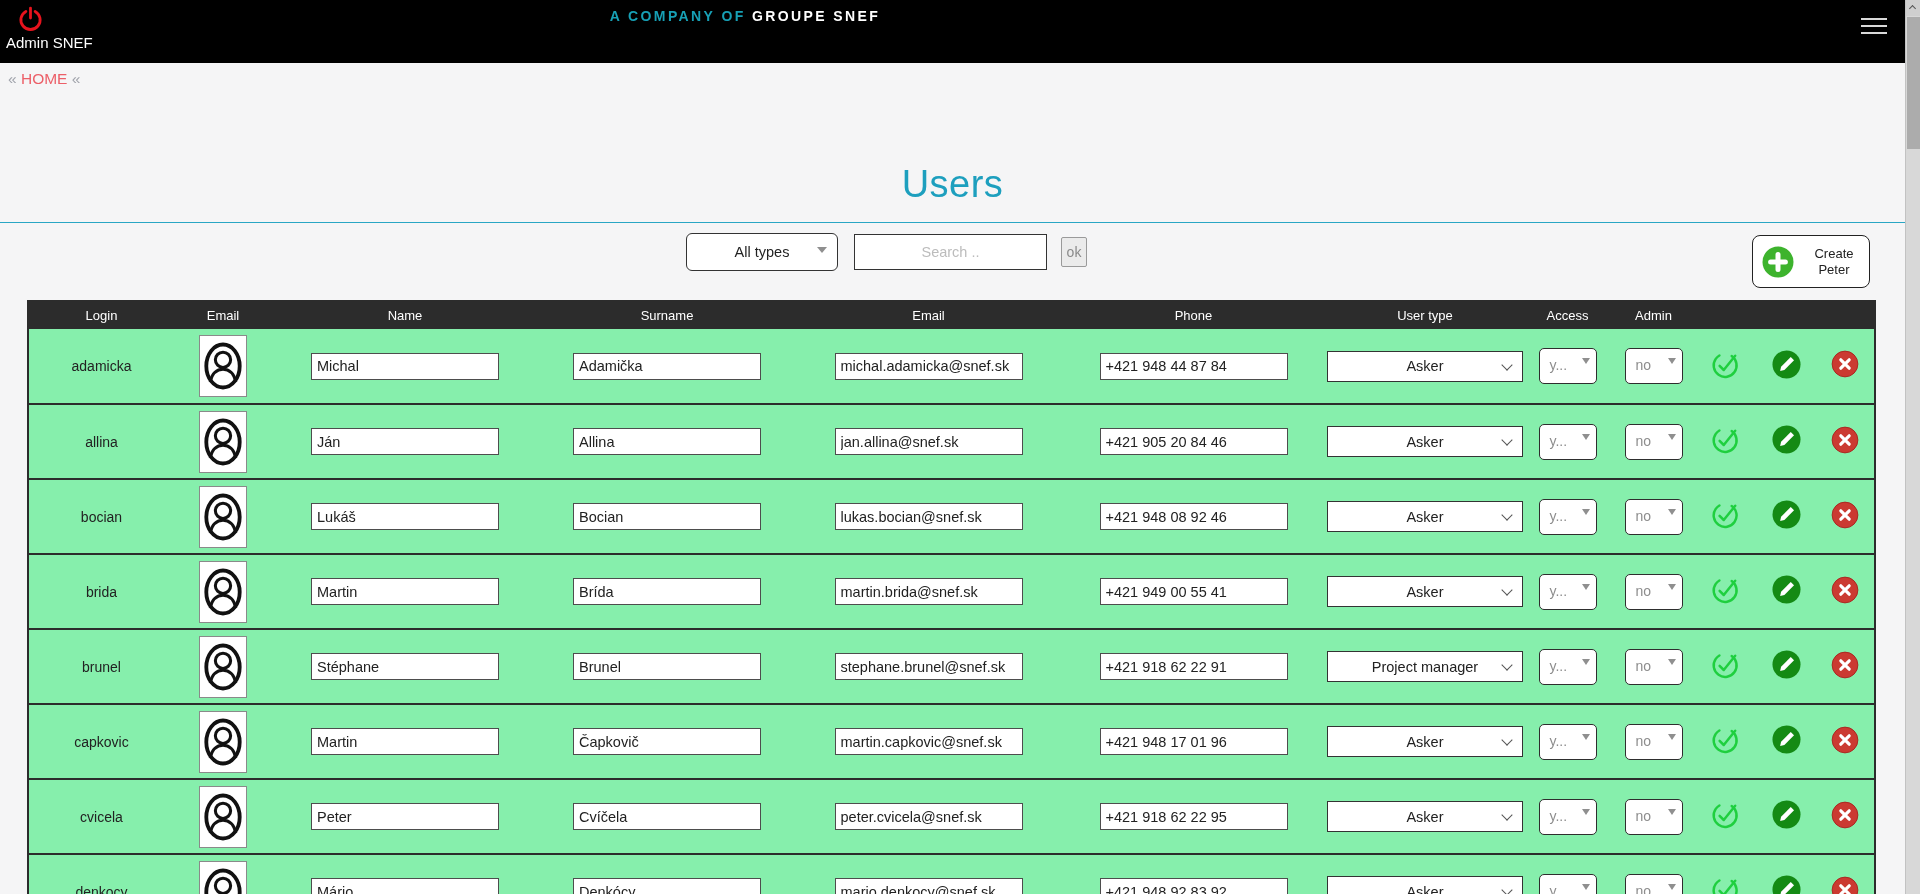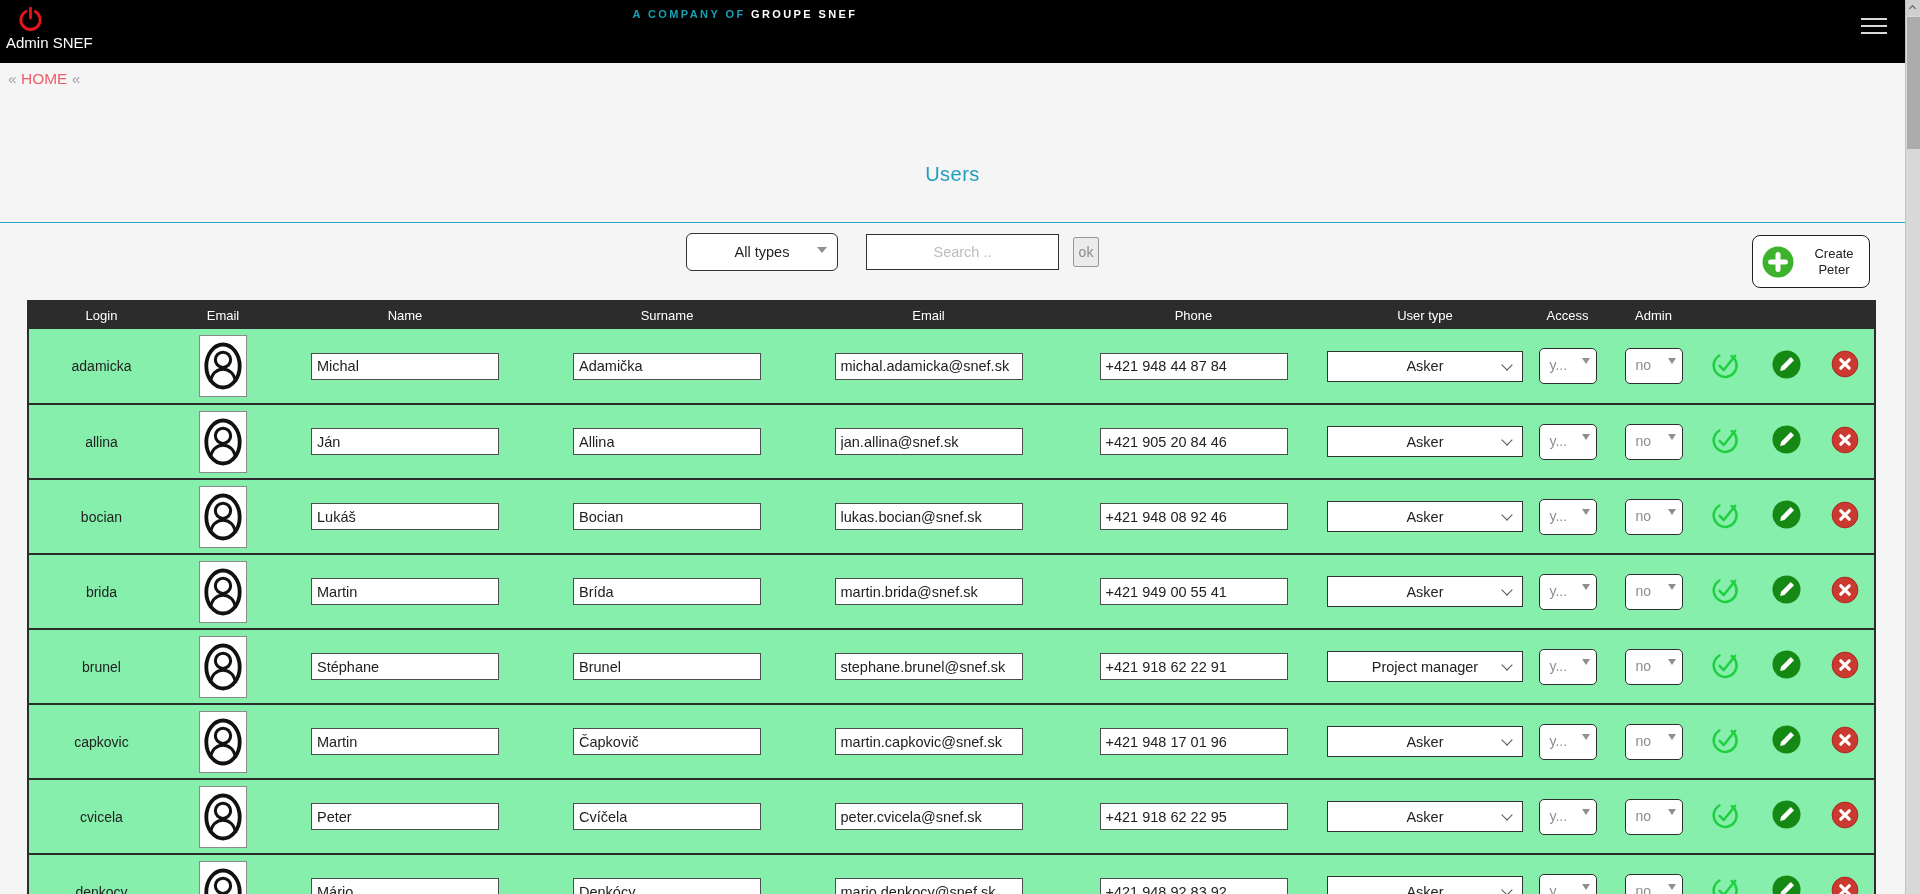--- a/index.html
+++ b/index.html
@@ -10,46 +10,46 @@
 
   
   .topbar { position:relative; width:100%; height:63px; background:#000; }
   .power-wrap { position:absolute; left:17px; top:6px; width:30px; height:30px; cursor:pointer; }
   .admin-label { position:absolute; left:6px; top:34px; color:#fff; font-size:15px; }
   .logo-block { position:absolute; left:600px; top:4px; width:290px; text-align:center; }
   .brand { color:#fff; font-size:21px; font-weight:bold; letter-spacing:1px; line-height:24px; }
   .brand .brand-i { position:relative; display:inline-block; color:#fff; }
   .brand .brand-i .dot-cover { position:absolute; left:0; top:1px; width:6px; height:6px; background:#000; }
   .brand .brand-i .dot-teal  { position:absolute; left:0.5px; top:1.5px; width:4.5px; height:4.5px; background:#1aa9c0; border-radius:1px; }
-  .tagline { margin-top:4px; font-size:11px; font-weight:bold; letter-spacing:2.4px; white-space:nowrap; }
+  .tagline { margin-top:4px; font-size:14px; font-weight:bold; letter-spacing:2.4px; white-space:nowrap; }
   .tagline .tg-pre { color:#17a0b5; }
   .tagline .tg-co  { color:#fff; }
   .hamburger { position:absolute; right:18px; top:18px; width:26px; height:20px; cursor:pointer; }
   .hamburger span { display:block; width:26px; height:2px; background:#d9d9d9; margin-bottom:5px; }
 
   
   .breadcrumb { position:absolute; left:8px; top:70px; font-size:15.5px; }
   .breadcrumb .gm { color:#a0a3ab; }
   .breadcrumb .home { color:#ec5f68; cursor:pointer; }
 
   
   .page-title { position:absolute; left:0; top:163px; width:1905px; text-align:center;
-                color:#1d9fbe; font-size:20px; font-weight:400; letter-spacing:0.5px; }
+                color:#1d9fbe; font-size:38px; font-weight:400; letter-spacing:0.5px; }
   .title-rule { position:absolute; left:0; top:222px; width:1905px; height:0;
                 border:none; border-top:1px solid #29a6c4; }
 
   
   .filter-group { position:absolute; left:686px; top:233px; display:flex; align-items:center; }
   .type-select { position:relative; width:152px; height:38px; background:#fff;
                  border:1.5px solid #333; border-radius:6px; display:flex;
                  align-items:center; justify-content:center; font-size:14.5px; color:#222; cursor:pointer; }
   .tri { width:0; height:0; border-left:5px solid transparent; border-right:5px solid transparent;
          border-top:6.5px solid #8f8f8f; display:inline-block; }
   .type-select .tri { position:absolute; right:10px; top:13px; }
-  .search-input { margin-left:28px; width:193px; height:36px; border:1px solid #333; background:#fff;
+  .search-input { margin-left:16px; width:193px; height:36px; border:1px solid #333; background:#fff;
                   font-size:14.5px; text-align:center; color:#333; font-family:"Liberation Sans",sans-serif; }
   .search-input::placeholder { color:#bcbcbc; }
   .ok-btn { margin-left:14px; width:26px; height:30px; background:#ebebeb; border:1px solid #9a9a9a;
             border-radius:2px; color:#8a8a8a; font-size:14px; cursor:pointer;
             font-family:"Liberation Sans",sans-serif; }
   .create-btn { position:absolute; left:1752px; top:235px; width:118px; height:53px; background:#fff;
                 border:1.5px solid #222; border-radius:8px; display:flex; align-items:center;
                 cursor:pointer; padding-left:9px; }
   .create-btn .label { width:60px; margin-left:10px; font-size:13px; color:#222;
                        line-height:1.2; text-align:center; }

